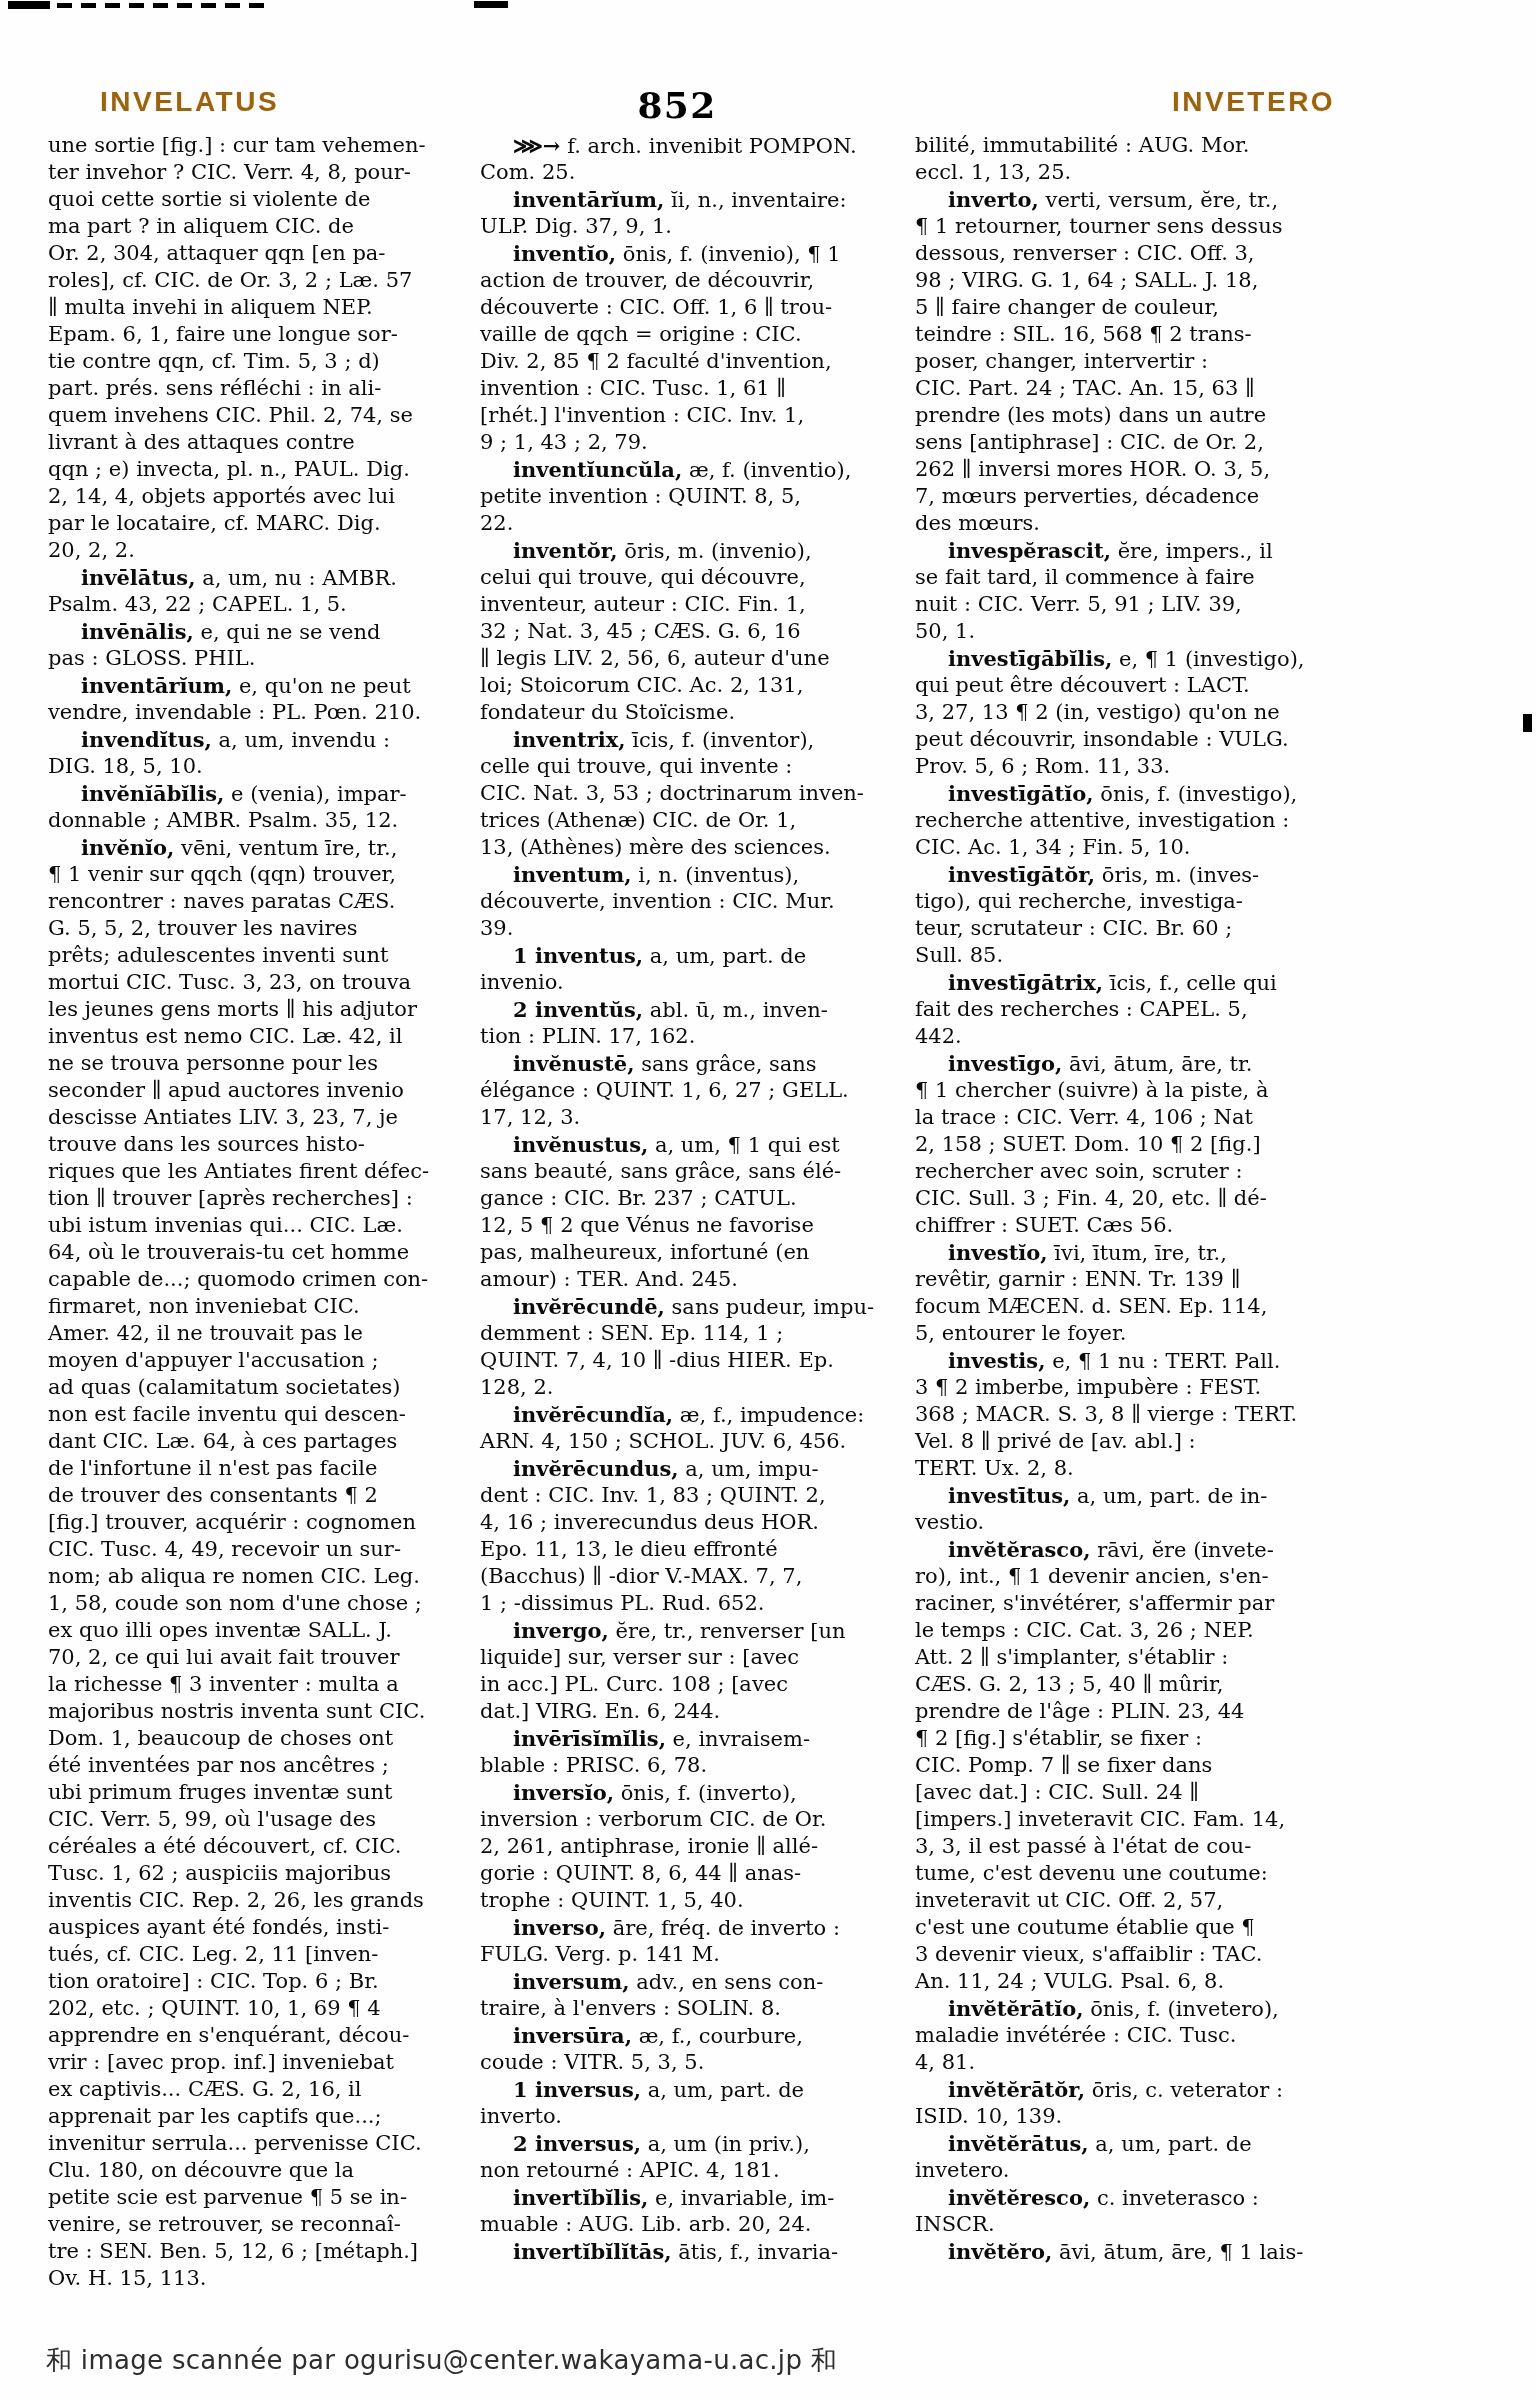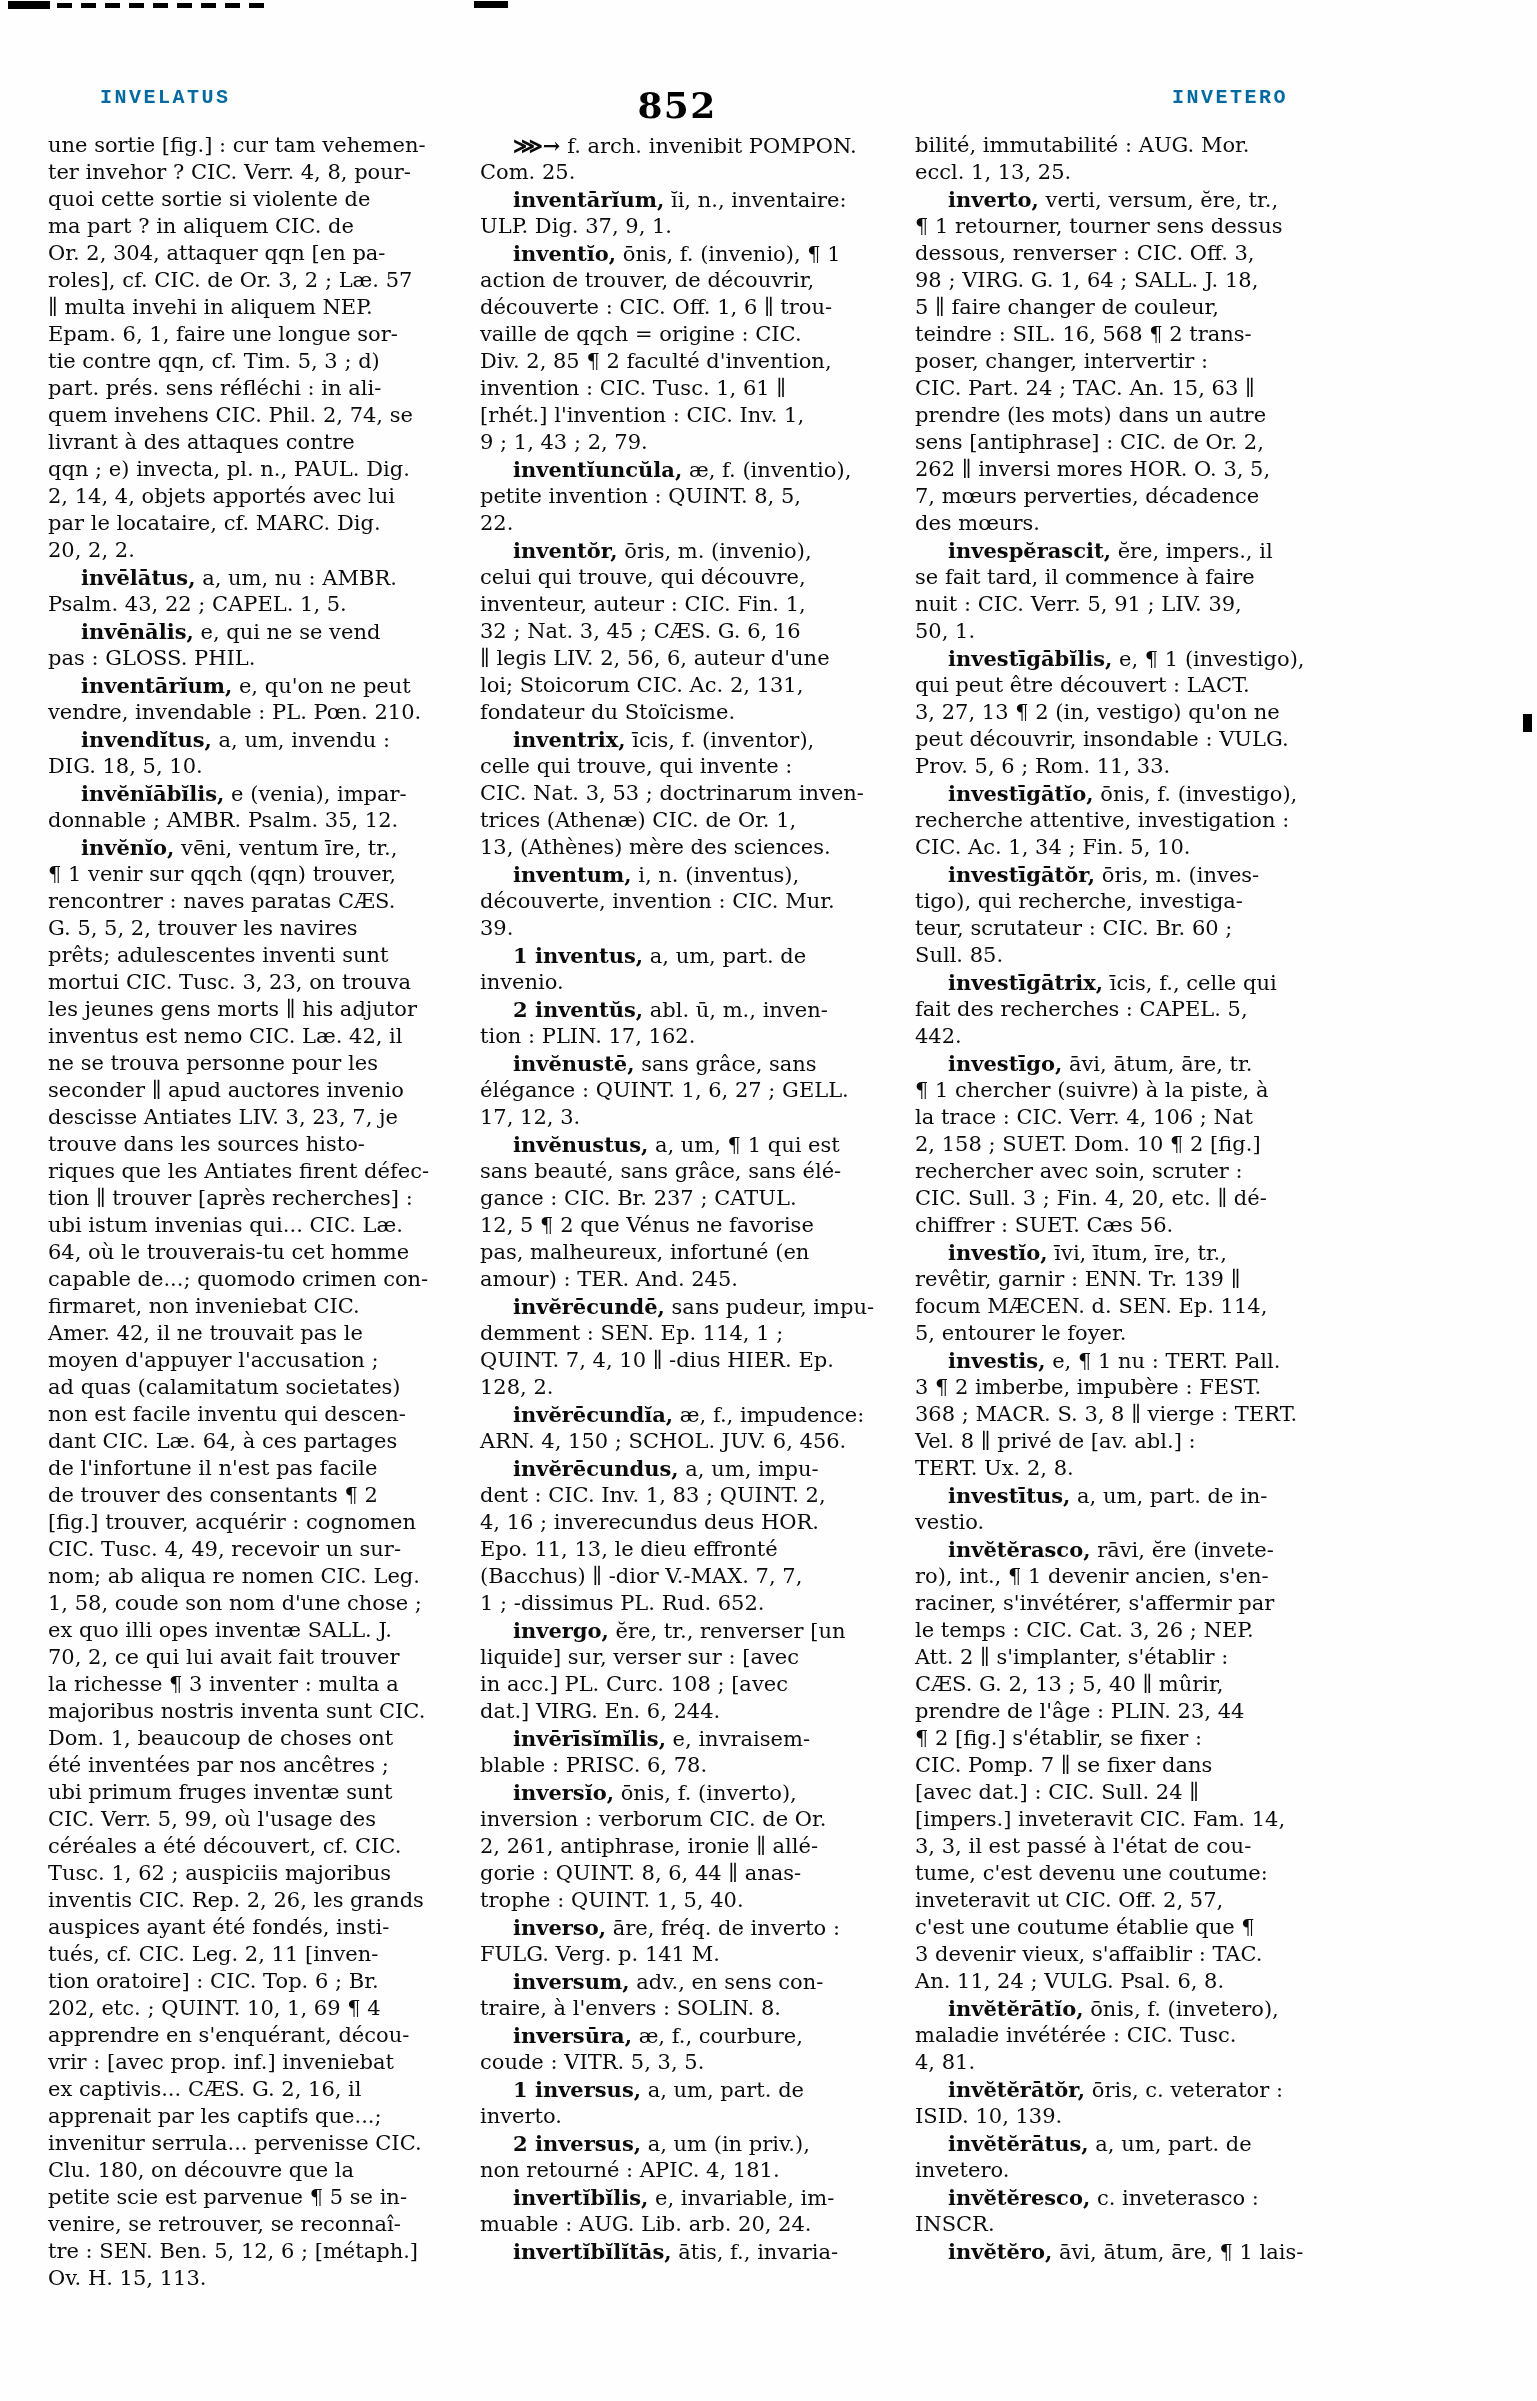--- a/index.html
+++ b/index.html
@@ -9,23 +9,23 @@
     position:relative;
     font-family:"DejaVu Serif", serif;
     color:#0b0b0b;
     overflow:hidden;
   }
   .page { position:absolute; inset:0; background:#fefefe; }
 
   
   .guideword {
     position:absolute; top:86px;
-    font-weight:bold; font-size:20px; letter-spacing:2.5px;
-    color:#0369a1;
-    font-family:Liberation Mono, monospace;
+    font-weight:bold; font-size:28px; letter-spacing:2.5px;
+    color:#a16207;
+    font-family:Liberation Sans, sans-serif;
   }
   #gw-left  { left:100px; }
   #gw-right { left:1172px; }
   #pageno {
     position:absolute; top:84px; left:601px; width:152px;
     text-align:center;
     font-weight:bold; font-size:36px; letter-spacing:1.3px; color:#000;
   }
 
   
@@ -308,14 +308,15 @@
       <div class="line">4, 81.</div>
       <div class="line entry"><span class="hw">invĕtĕrātŏr,</span> ōris, c. veterator :</div>
       <div class="line">ISID. 10, 139.</div>
       <div class="line entry"><span class="hw">invĕtĕrātus,</span> a, um, part. de</div>
       <div class="line">invetero.</div>
       <div class="line entry"><span class="hw">invĕtĕresco,</span> c. inveterasco :</div>
       <div class="line">INSCR.</div>
       <div class="line entry"><span class="hw">invĕtĕro,</span> āvi, ātum, āre, ¶ 1 lais-</div>
     </div>
 
+  <div class="footer">和 image scannée par ogurisu@center.wakayama-u.ac.jp 和</div>
 </div>
 
 
 </body></html>

